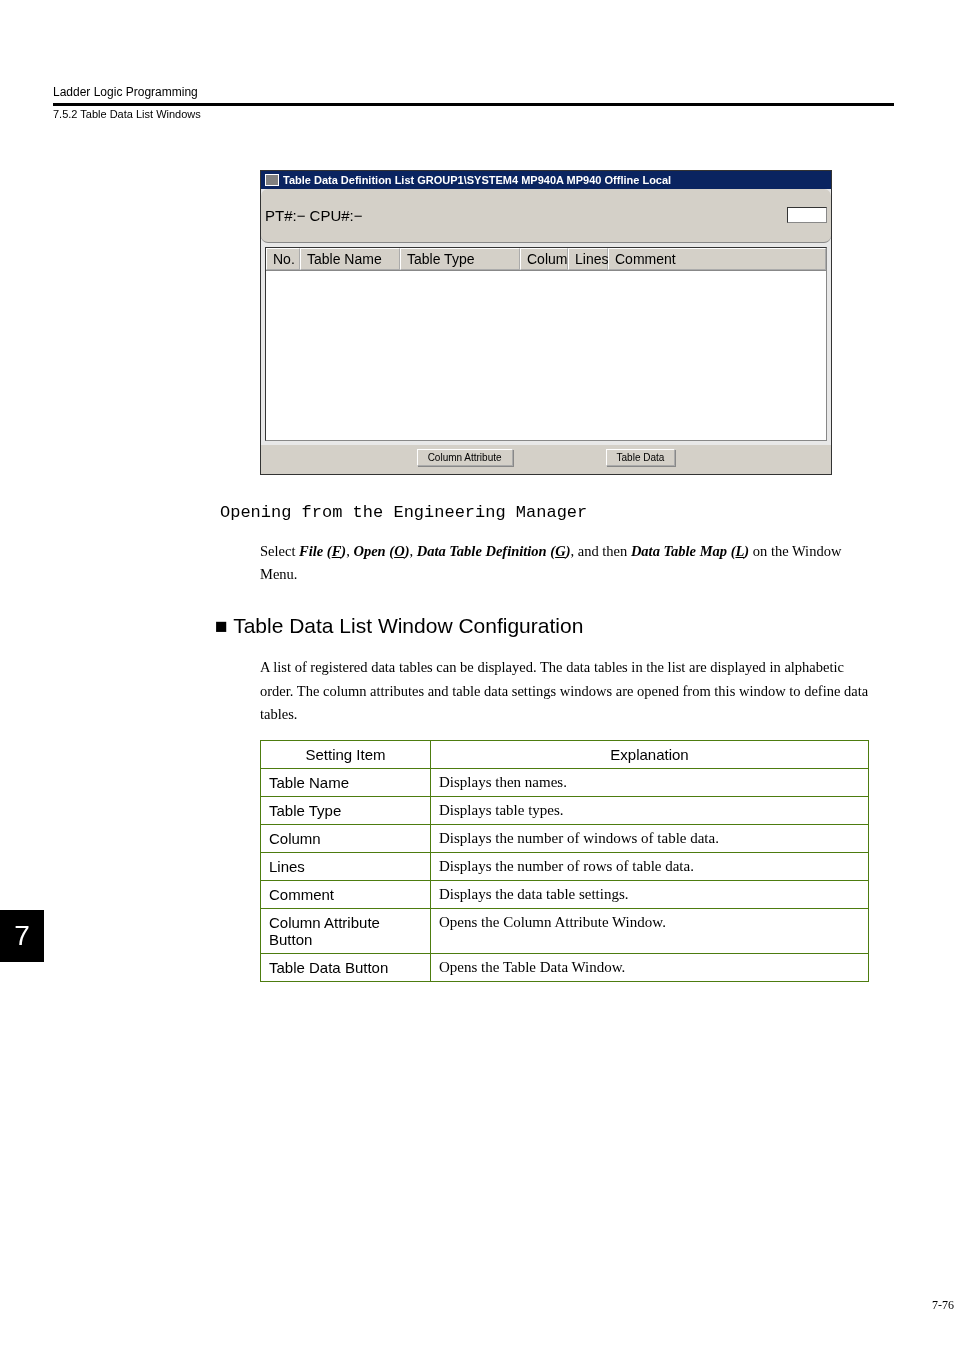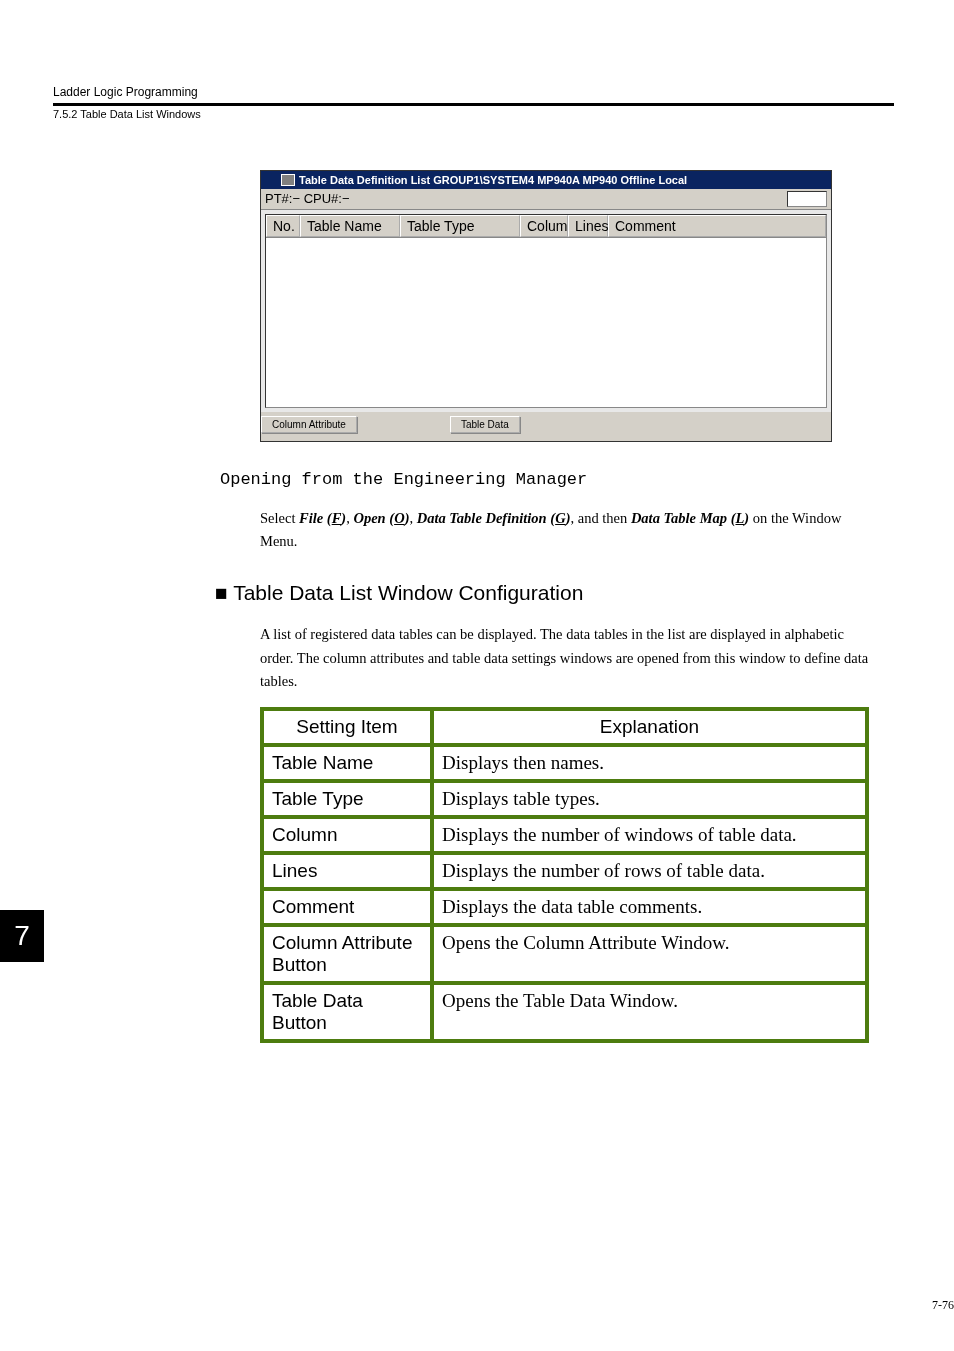--- a/index.html
+++ b/index.html
@@ -40,41 +40,42 @@
     .screenshot {
       width: 572px;
       border: 1px solid #333;
       background: #e8e8e8;
       font-family: "MS Sans Serif", Arial, sans-serif;
       font-size: 11px;
     }
     .titlebar {
       background: #0a2460;
       color: #fff;
-      padding: 3px 20px;
+      padding: 3px 4px;
       display: flex;
       align-items: center;
       font-weight: bold;
       font-size: 11px;
     }
     .titlebar-icon {
       width: 14px;
       height: 12px;
       background: #808080;
       border: 1px solid #fff;
       margin-right: 4px;
     }
     .statusbar {
       background: #d4d0c8;
-      padding: 2px 4px;
+      padding: 18px 4px;
       color: #000;
-      font-size: 13px;
+      font-size: 15px;
       display: flex;
       justify-content: space-between;
       border-bottom: 1px solid #888;
+      border-radius: 7px;
     }
     .statusbar-right {
       width: 40px;
       height: 16px;
       background: #fff;
       border: 1px inset #888;
     }
     .table-area {
       background: #fff;
       margin: 4px;
@@ -90,20 +91,21 @@
     .th {
       padding: 2px 6px;
       border: 1px outset #fff;
       font-size: 14px;
       background: #d4d0c8;
       white-space: nowrap;
     }
     .button-row {
       display: flex;
       padding: 4px 0 8px 0;
+      justify-content: center;
       gap: 93px;
       background: #d4d0c8;
     }
     .win-button {
       background: #d4d0c8;
       border: 1px outset #fff;
       padding: 2px 10px;
       font-size: 10px;
       box-shadow: 1px 1px 0 #888;
     }
@@ -128,23 +130,23 @@
     }
     .sq-heading::before {
       content: "■ ";
     }
     .config-table {
       border-collapse: collapse;
       width: 100%;
       margin-top: 4px;
     }
     .config-table th, .config-table td {
-      border: 4px solid #4d7c0f;
+      border: 1px solid #4d7c0f;
       padding: 5px 8px;
-      font-size: 19px;
+      font-size: 15px;
       text-align: left;
       vertical-align: top;
     }
     .config-table th {
       font-family: Arial, sans-serif;
       font-weight: normal;
       text-align: center;
     }
     .config-table td:first-child {
       font-family: Arial, sans-serif;
@@ -237,21 +239,21 @@
     <tr>
           <td>Column</td>
           <td>Displays the number of windows of table data.</td>
         </tr>
     <tr>
           <td>Lines</td>
           <td>Displays the number of rows of table data.</td>
         </tr>
     <tr>
           <td>Comment</td>
-          <td>Displays the data table comments.</td>
+          <td>Displays the data table settings.</td>
         </tr>
     <tr>
           <td>Column Attribute Button</td>
           <td>Opens the Column Attribute Window.</td>
         </tr>
     <tr>
           <td>Table Data Button</td>
           <td>Opens the Table Data Window.</td>
         </tr>
   </tbody>

